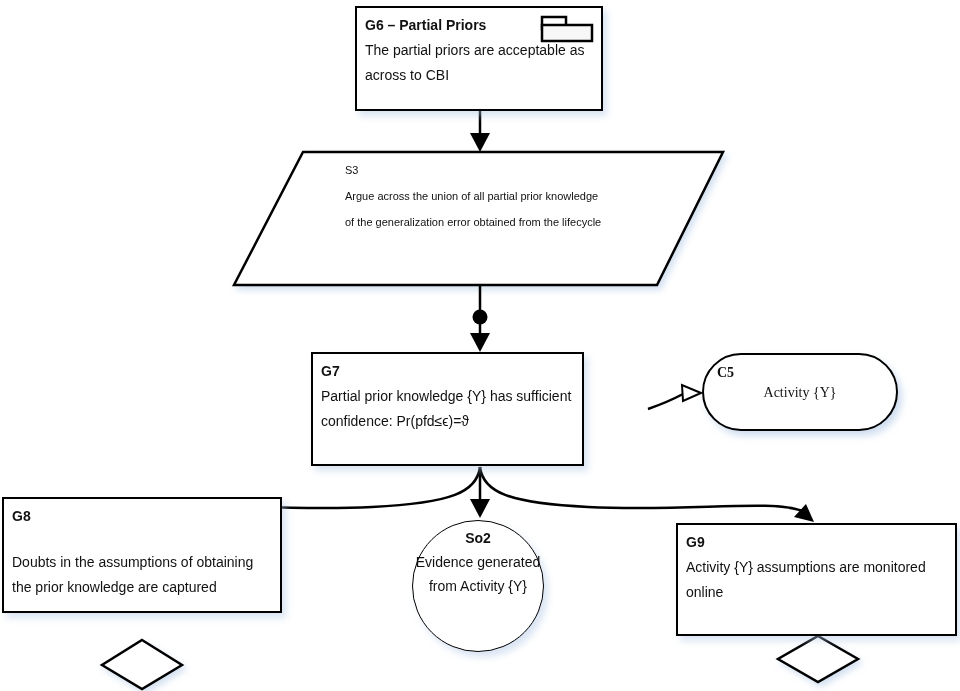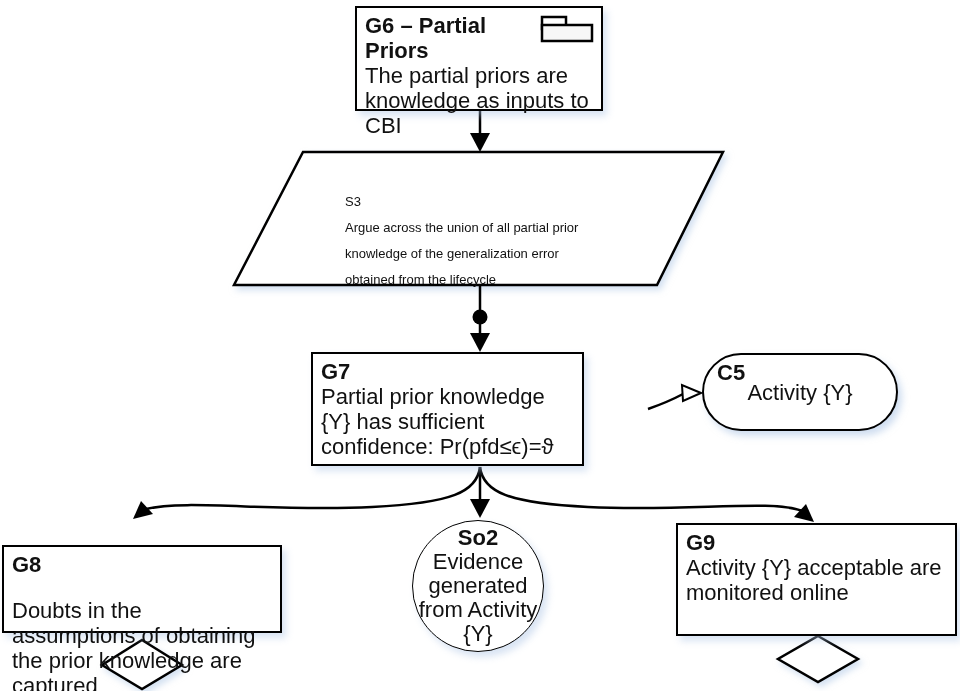--- a/index.html
+++ b/index.html
@@ -12,48 +12,48 @@
     background: #ffffff;
     overflow: hidden;
   }
   .layer {
     position: absolute; left: 0; top: 0;
   }
   .node {
     position: absolute;
     background: #ffffff;
     border: 2.5px solid #000;
-    font-size: 22px;
+    font-size: 14px;
     line-height: 25px;
     box-shadow: 4px 5px 7px rgba(170,195,228,0.45);
   }
   .node .nid { font-weight: 700; }
   .rect { padding: 5px 8px; }
   .stadium {
     border-radius: 40px;
     box-shadow: 4px 5px 7px rgba(170,195,228,0.55);
+    font-family: Liberation Serif, serif;
   }
   .stadium .nid { position: absolute; top: 5px; left: 13px; }
   .stadium .center-body {
     display: flex; align-items: center; justify-content: center;
     width: 100%; height: 100%;
   }
   .circle {
     border-radius: 50%;
     border-width: 1.8px;
     text-align: center;
     line-height: 24px;
     padding-top: 5px;
   }
   .sketch-text {
     position: absolute;
-    font-size: 13px;
+    font-size: 11px;
     line-height: 26px;
     background: transparent;
-    margin-top: 32px;
   }
   .g6-title-row { position: relative; padding-right: 60px; }
   .module-icon { position: absolute; right: -1px; top: 2px; }
   .shape { fill: #ffffff; stroke: #000; stroke-width: 2.5px; }
   .soft-shadow { filter: drop-shadow(3px 4px 3px rgba(170,195,228,0.5)); }
   .edge { fill: none; stroke: #000; stroke-width: 2.5px; }
   .arrow-solid { fill: #000; stroke: none; }
   .arrow-hollow { fill: #ffffff; stroke: #000; stroke-width: 2px; }
   .dot { fill: #000; }
   .formula { }
@@ -91,46 +91,46 @@
   </svg>
 
   <div class="node rect" style="left:355px; top:6px; width:248px; height:105px;">
     <div class="g6-title-row">
       <span class="nid">G6 – Partial Priors</span>
       <svg class="module-icon" width="54" height="28" viewBox="0 0 54 28">
         <rect x="2" y="2" width="24" height="12" fill="#ffffff" stroke="#000" stroke-width="2.5"></rect>
         <rect x="2" y="10" width="50" height="16" fill="#f7f7f7" stroke="#000" stroke-width="2.5"></rect>
       </svg>
     </div>
-    <div>The partial priors are knowledge as inputs to CBI</div>
+    <div>The partial priors are acceptable as across to CBI</div>
   </div>
 
   <div class="sketch-text" style="left:345px; top:157px; width:258px;">
     <div class="nid">S3</div>
     <div>Argue across the union of all partial prior knowledge of the generalization error obtained from the lifecycle</div>
   </div>
 
   <div class="node rect" style="left:311px; top:352px; width:273px; height:114px;">
     <div class="nid">G7</div>
     <div><span>Partial prior knowledge {Y} has sufficient confidence: </span><span class="formula">Pr(pfd≤ϵ)=ϑ</span></div>
   </div>
 
   <div class="node stadium" style="left:702px; top:353px; width:196px; height:78px;">
     <span class="nid">C5</span>
     <div class="center-body">Activity {Y}</div>
   </div>
 
-  <div class="node rect" style="left:2px; top:545px; width:280px; height:88px;">
+  <div class="node rect" style="left:2px; top:497px; width:280px; height:116px;">
     <div class="nid">G8</div>
     <div style="width:245px;margin-top:21px;">Doubts in the assumptions of obtaining the prior knowledge are captured</div>
   </div>
 
   <div class="node circle" style="left:412px; top:520px; width:132px; height:132px;">
     <div class="nid">So2</div>
     <div>Evidence generated from Activity {Y}</div>
   </div>
 
   <div class="node rect" style="left:676px; top:523px; width:281px; height:113px; ">
     <div class="nid">G9</div>
-    <div>Activity {Y} acceptable are monitored online</div>
+    <div>Activity {Y} assumptions are monitored online</div>
   </div>
 
 </div>
 
 </body></html>

